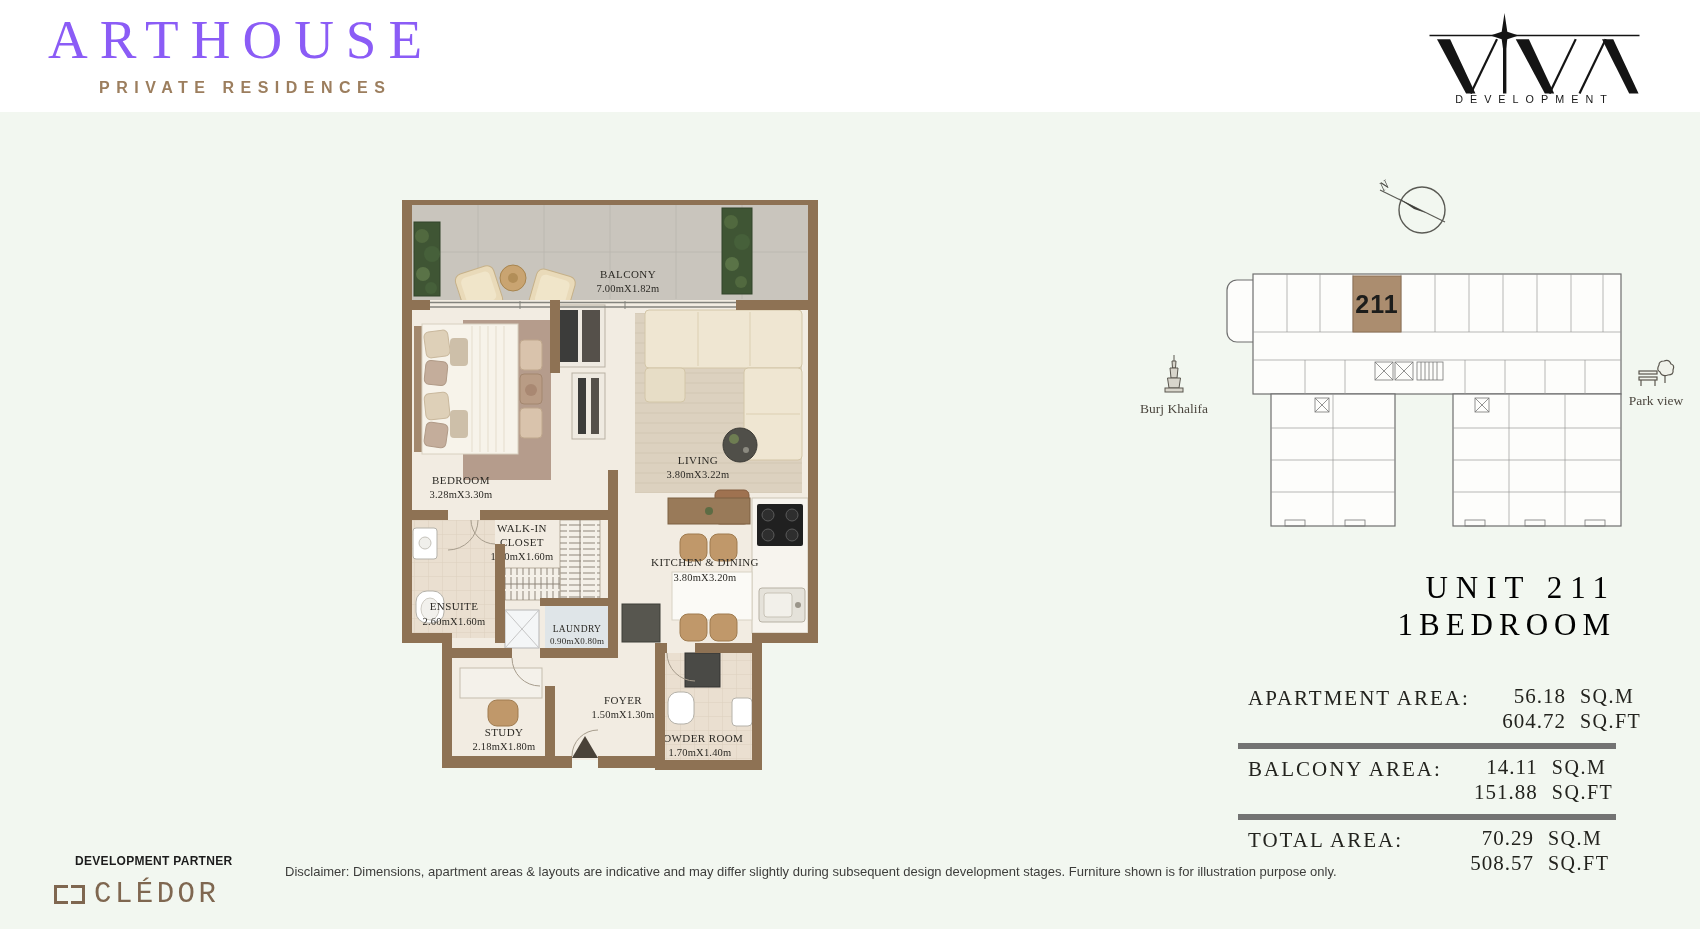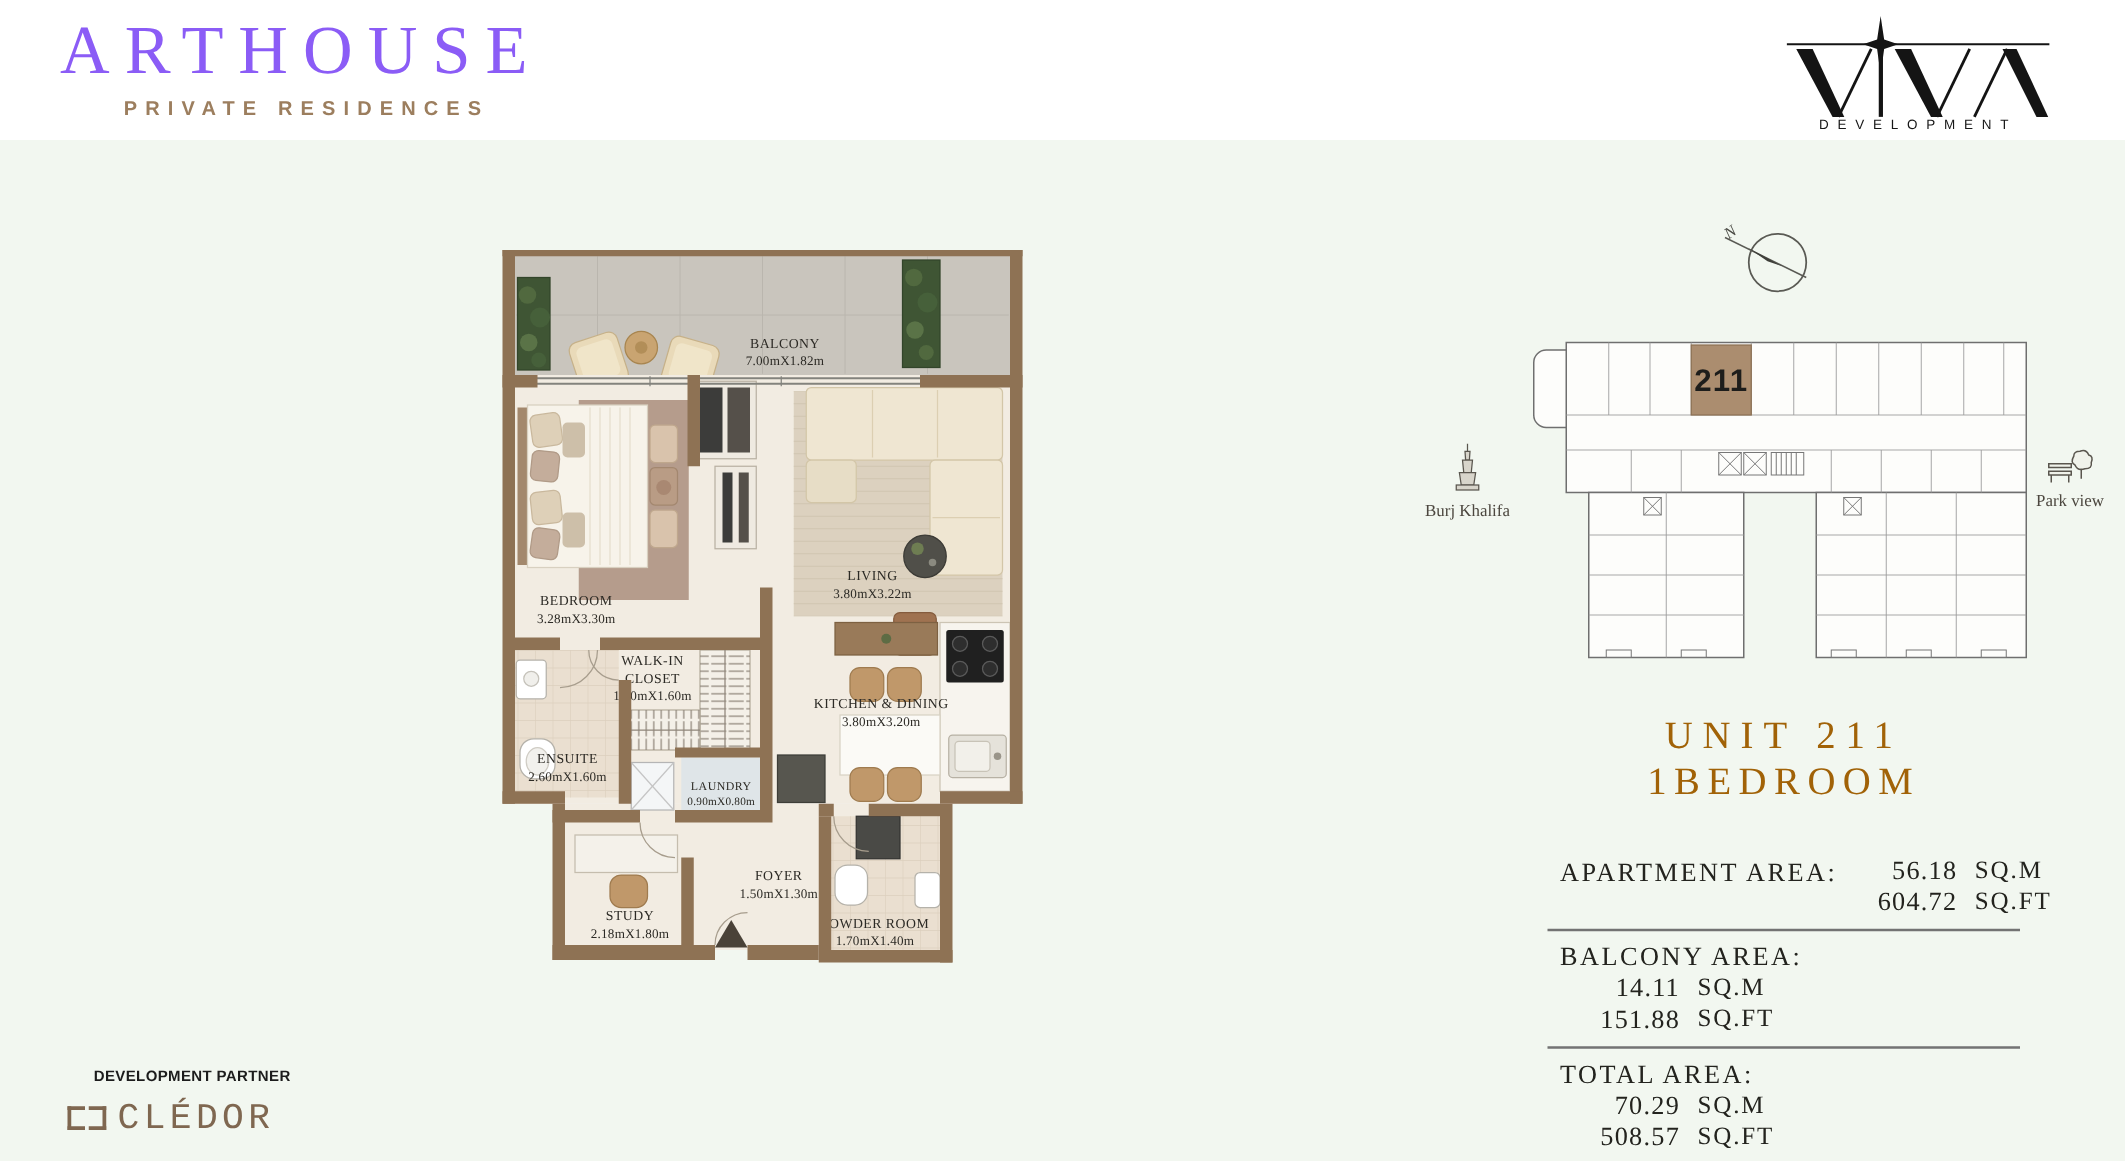--- a/index.html
+++ b/index.html
@@ -27,29 +27,29 @@
   .compass { position:absolute; left:1372px; top:174px; }
   .keyplan { position:absolute; left:1225px; top:268px; }
   .kp-num { font-family:"Liberation Sans", sans-serif; font-weight:bold; font-size:25px;
             fill:#1d1d1b; text-anchor:middle; letter-spacing:1px; }
   .landmark { position:absolute; text-align:center; font-family:"Liberation Serif", serif;
               font-size:13.5px; color:#4c473f; }
   .landmark svg { display:block; margin:0 auto 3px auto; }
   .lm-burj { left:1126px; top:354px; width:96px; }
   .lm-park { left:1610px; top:358px; width:92px; }
 
-  .unit-title { position:absolute; left:1238px; top:570px; width:378px; text-align:center;
-                font-family:"Liberation Serif", serif; color:#a16207; }
+  .unit-title { position:absolute; left:1238px; top:570px; width:378px; text-align:right;
+                font-family:"Liberation Serif", serif; color:#000000; }
   .unit-title .l1 { font-size:31px; letter-spacing:8px; }
   .unit-title .l2 { font-size:31px; letter-spacing:6px; margin-top:1px; }
 
   .area-table { position:absolute; left:1238px; top:678px; width:378px;
                 font-family:"Liberation Serif", serif; color:#23231e; }
   .arow { display:flex; justify-content:space-between; padding:6px 0 9px 10px; }
-  .arow + .arow { border-top:2px solid #737373;flex-direction:column; }
+  .arow + .arow { border-top:6px solid #737373; }
   .alabel { font-size:21px; letter-spacing:2px; padding-top:2px; white-space:nowrap; }
   .anums { width:178px; flex:none; }
   .nline { display:flex; line-height:25px;align-items:flex-end; }
   .nval { width:96px; text-align:right; font-size:21px; letter-spacing:1px; }
   .nunit { margin-left:14px; font-size:20px; letter-spacing:1.5px; }
 
   
   .partner-label { position:absolute; left:75px; top:854px; font-size:12px; font-weight:bold;
                    color:#1c1c1c; letter-spacing:0.3px; }
   .cledor { position:absolute; left:54px; top:878px; display:flex; align-items:center; color:#7f6750;font-family:Liberation Mono, monospace; }
@@ -479,14 +479,15 @@
       </div>
     </div>
   </div>
 
   <div class="partner-label">DEVELOPMENT PARTNER</div>
   <div class="cledor">
     <span class="brk brk1"></span>
     <span class="brk brk2"></span>
     <span class="cledor-text">CLÉDOR</span>
   </div>
+  <div class="disclaimer">Disclaimer: Dimensions, apartment areas &amp; layouts are indicative and may differ slightly during subsequent design development stages. Furniture shown is for illustration purpose only.</div>
 
 </div>
 
 </body></html>

